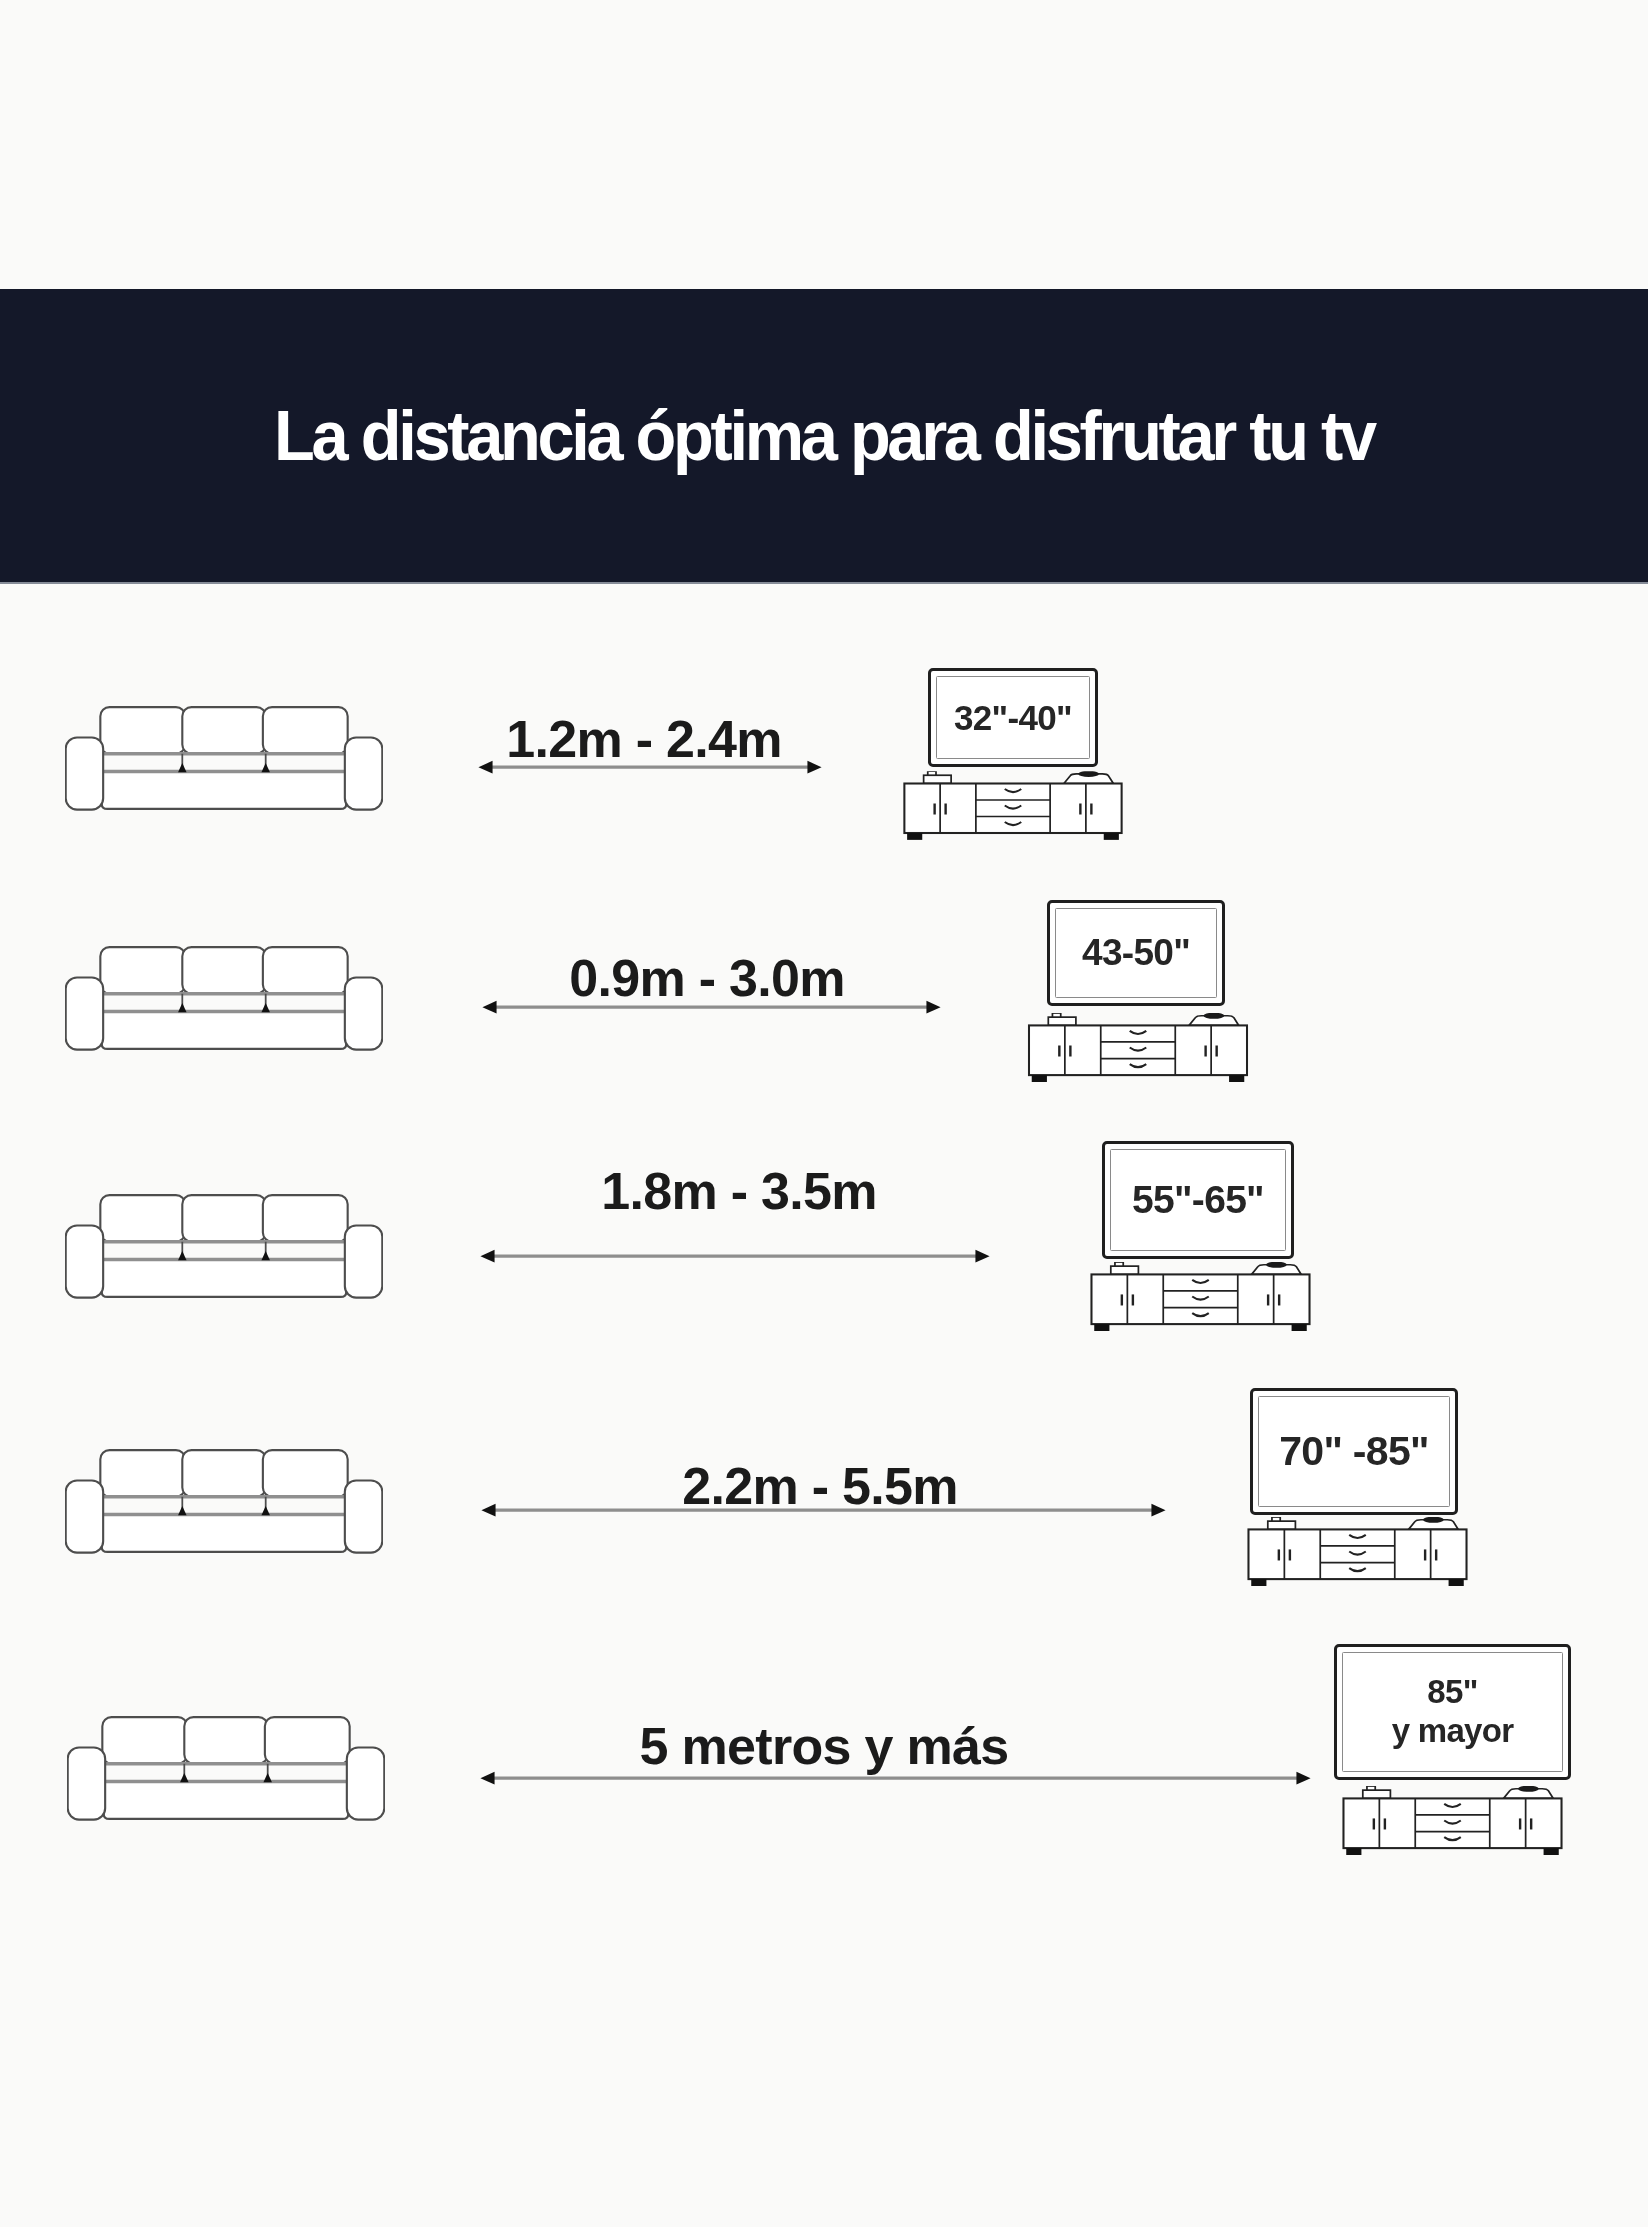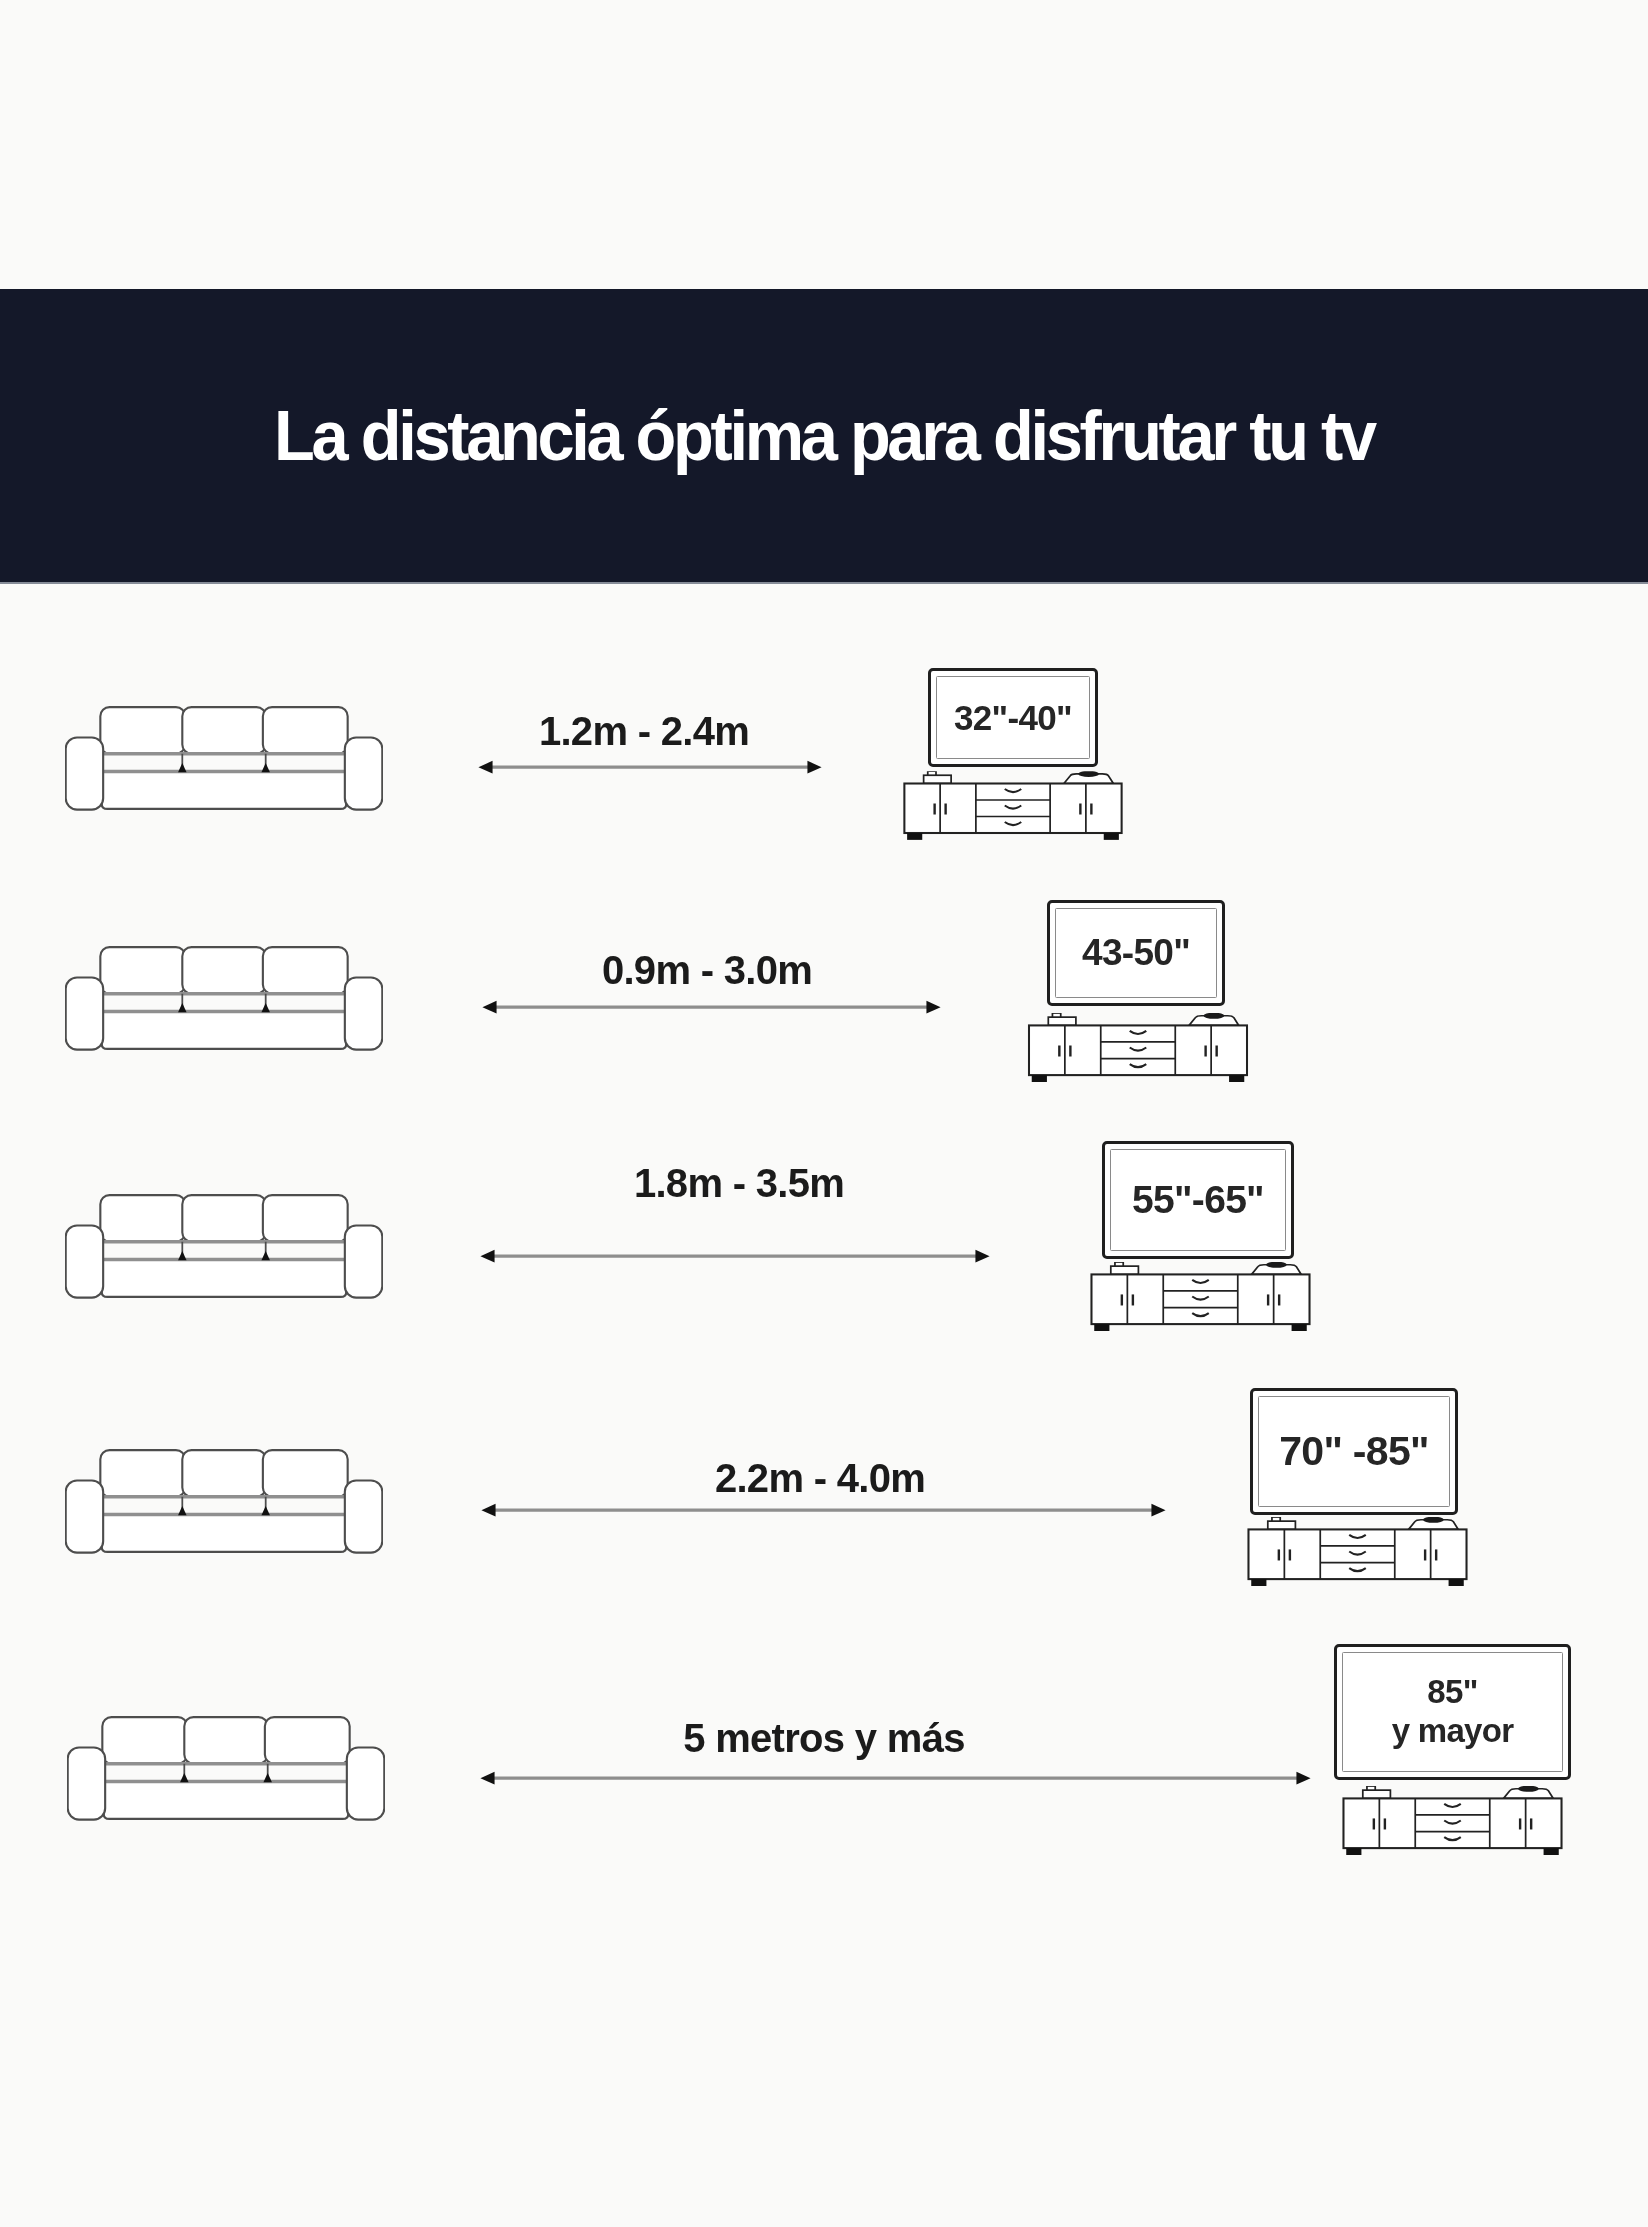--- a/index.html
+++ b/index.html
@@ -18,21 +18,21 @@
   .banner-title {
     color:#ffffff; font-weight:700; font-size:71px;
     letter-spacing:-3.5px; white-space:nowrap;
     transform:scaleX(0.94);
   }
 
   
   .sofa { position:absolute; width:318px; height:106px; }
   .distance-label {
     position:absolute; width:368px; text-align:center;
-    font-size:40px; font-weight:700; color:#1b1b1b; letter-spacing:-0.7px;
+    font-size:52px; font-weight:700; color:#1b1b1b; letter-spacing:-0.7px;
     white-space:nowrap;
   }
   .arrow { position:absolute; height:18.4px; }
   .tv {
     position:absolute; box-sizing:border-box; background:#ffffff;
     border:3.5px solid #1f1f1f; border-radius:5px; padding:5px;
   }
   .tv-inner {
     box-sizing:border-box; width:100%; height:100%;
     border:1.4px solid #8a8a8a; border-radius:1.4px;
@@ -204,21 +204,21 @@
     </div>
     <svg class="console" width="223" height="69" viewBox="0 0 320 100">
         <use href="#console-sym"></use>
       </svg>
   </div>
 
   <div class="r4">
     <svg class="sofa" viewBox="0 0 450 150">
         <use href="#sofa-sym"></use>
       </svg>
-    <div class="distance-label">2.2m - 4.0m</div>
+    <div class="distance-label">2.2m - 5.5m</div>
     <svg class="arrow" width="687" height="18.4" viewBox="0 0 972 26">
       <line x1="16" y1="13" x2="956" y2="13" stroke="#8e8e8e" stroke-width="4.5"></line>
       <polygon points="2,13 22,4 22,22" fill="#111111"></polygon>
       <polygon points="970,13 950,4 950,22" fill="#111111"></polygon>
     </svg>
     <div class="tv">
       <div class="tv-inner">
         <div class="tv-size-label">70" -85"</div>
       </div>
     </div>

